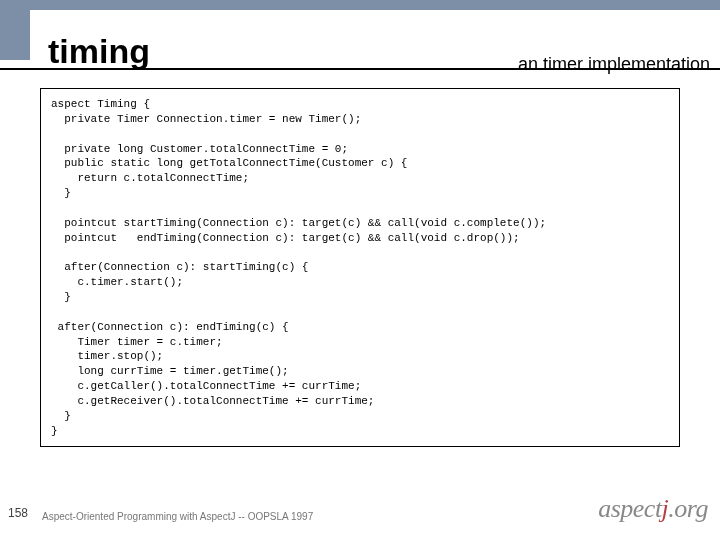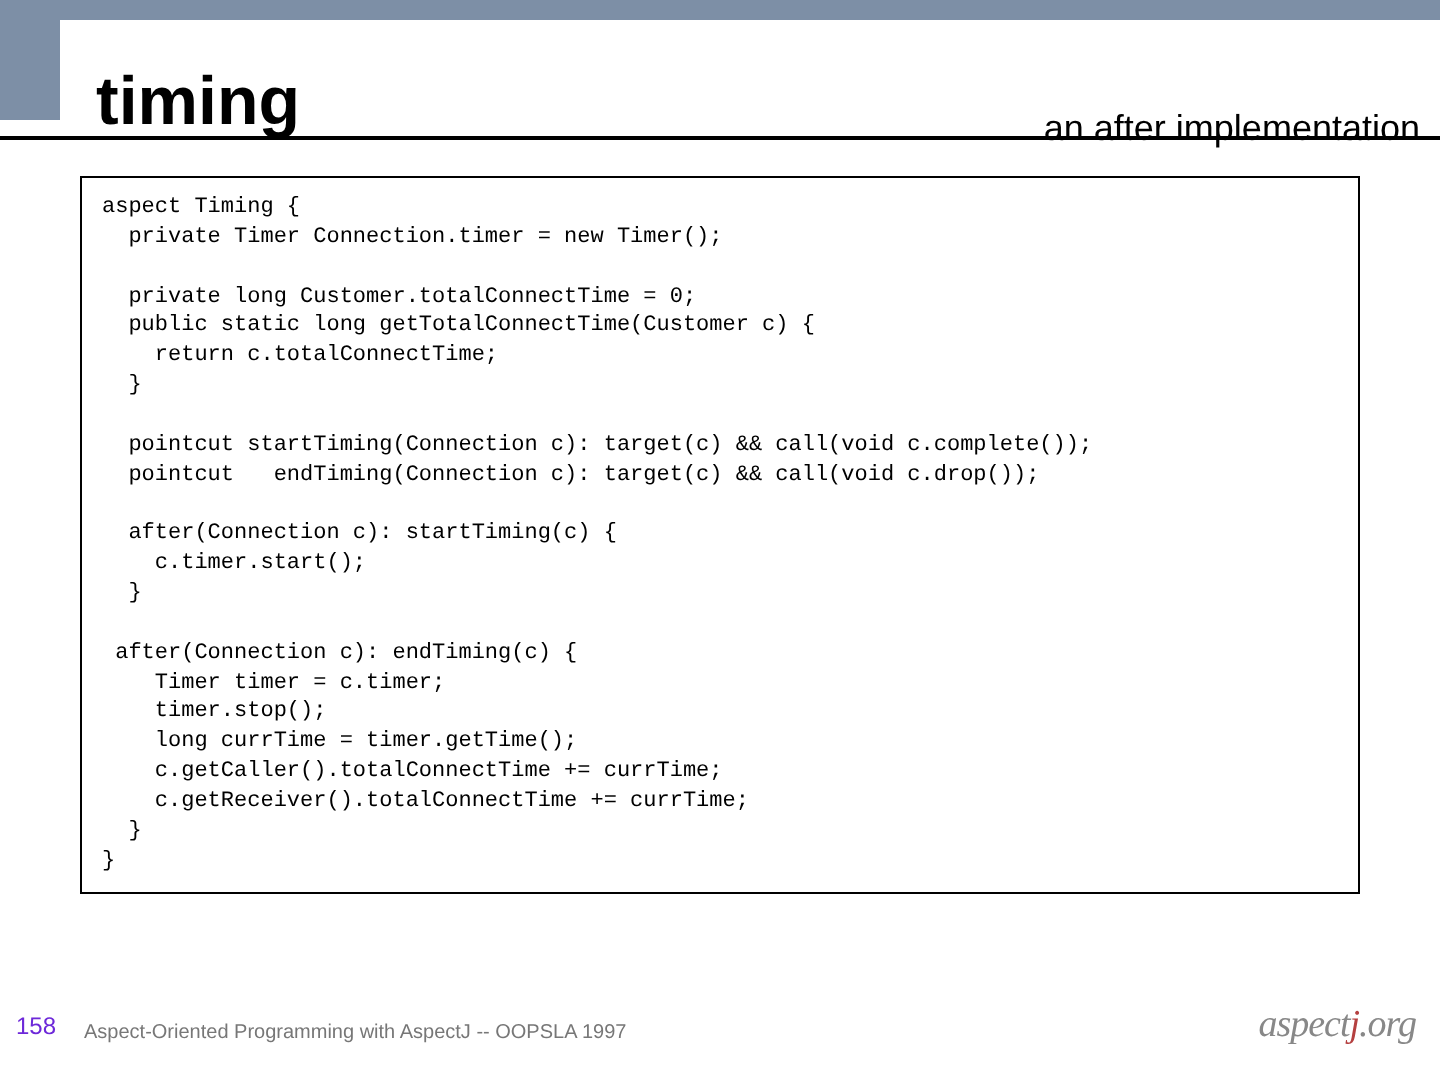--- a/index.html
+++ b/index.html
@@ -67,38 +67,38 @@
     bottom: 10px;
     left: 0;
     width: 100%;
     height: 30px;
   }
   .page-num {
     position: absolute;
     left: 8px;
     bottom: 10px;
     font-size: 12px;
-    color: #6d28d9;
+    color: #404040;
   }
   .footer-text {
     position: absolute;
     left: 42px;
     bottom: 8px;
     font-size: 10px;
     color: #777;
   }
   .logo {
     position: absolute;
     right: 12px;
     bottom: 6px;
     text-align: right;
   }
   .logo-main {
     font-family: "Times New Roman", serif;
-    font-size: 19px;
+    font-size: 26px;
     font-style: italic;
     color: #888;
     letter-spacing: -0.5px;
   }
   .logo-main .j {
     color: #b54040;
     font-style: italic;
   }
   .logo-org {
     color: #888;
@@ -106,21 +106,21 @@
 </style>
 </head>
 <body>
 
 <div class="header">
   <div class="header-top"></div>
   <div class="header-main">
     <div class="header-left"></div>
     <div class="title">timing</div>
   </div>
-  <div class="subtitle">an after implementation</div>
+  <div class="subtitle">an timer implementation</div>
   <div class="header-line"></div>
 </div>
 
 <div class="code-box">aspect Timing {
   private Timer Connection.timer = new Timer();
 
   private long Customer.totalConnectTime = 0;
   public static long getTotalConnectTime(Customer c) {
     return c.totalConnectTime;
   }

